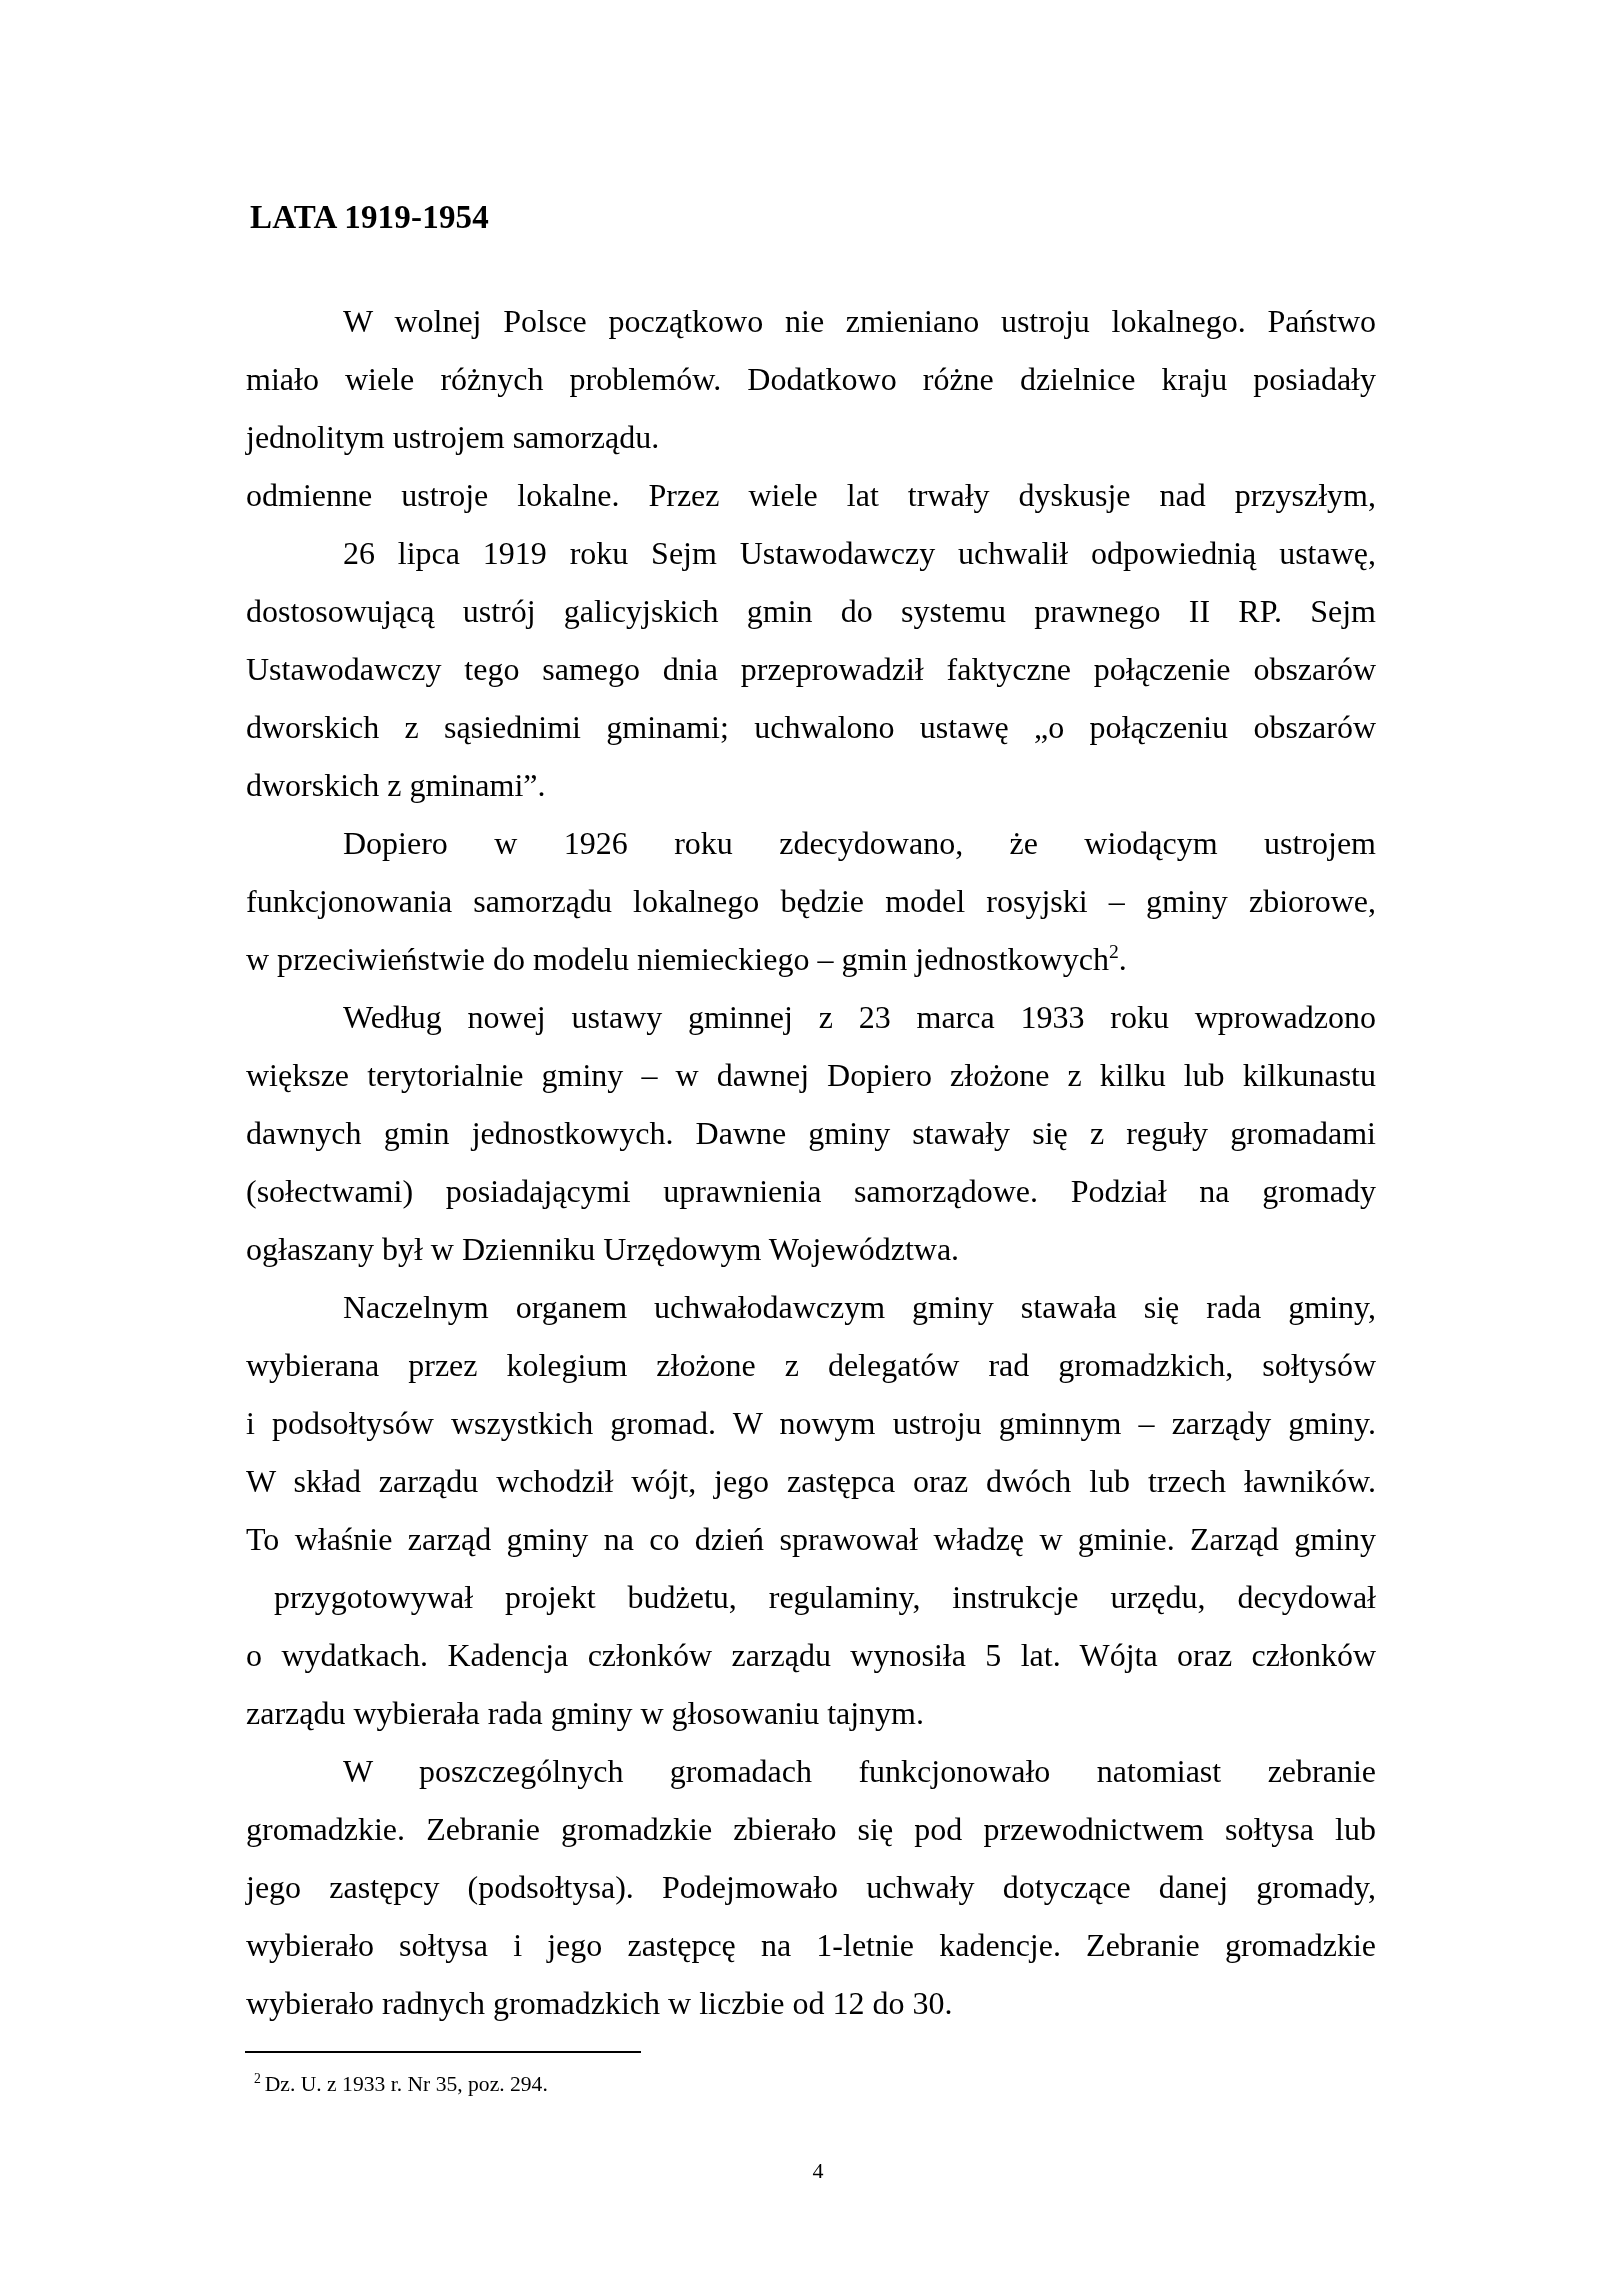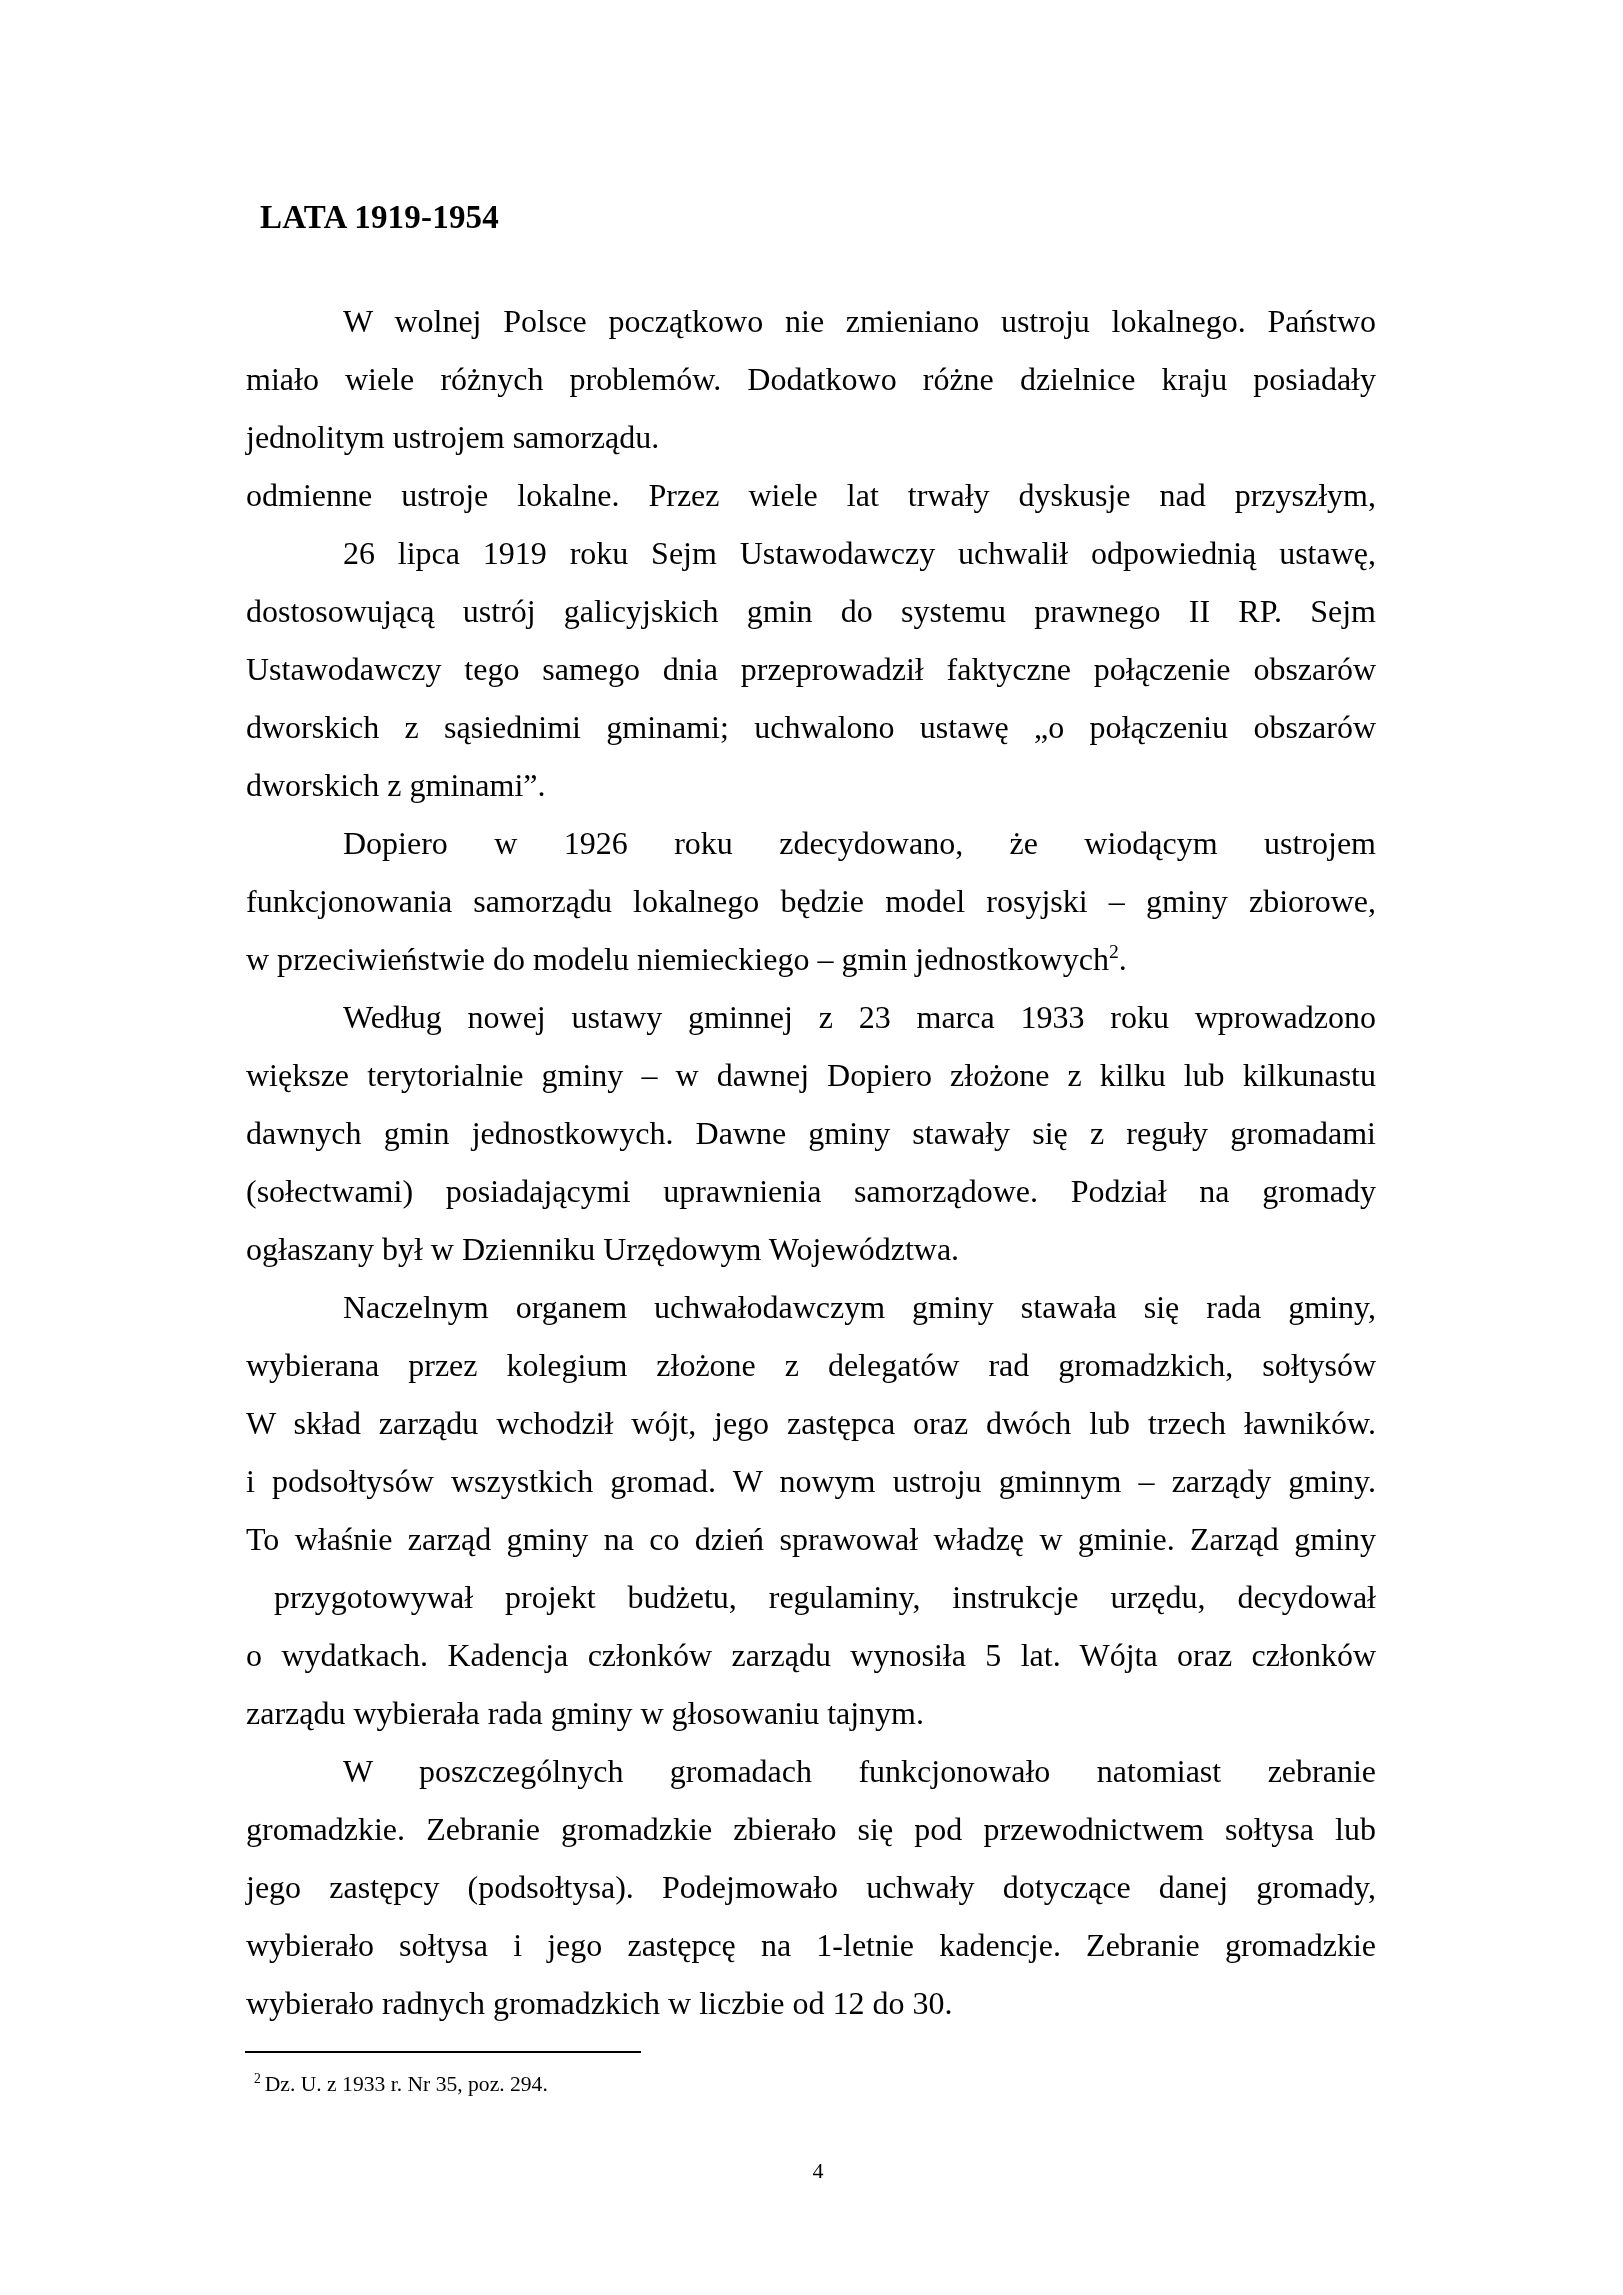--- a/index.html
+++ b/index.html
@@ -1,19 +1,19 @@
 <!DOCTYPE html>
 <html style="font-size:10.5px"><head>
 <meta charset="utf-8">
 <style>
   html, body { margin: 0; padding: 0; background: #ffffff; }
   body { width: 1623px; height: 2295px; position: relative; overflow: hidden; color: #000; }
   .page { position: absolute; left: 0; top: 0; width: 1623px; height: 2295px; background: #fff; }
   .title {
-    position: absolute; left: 260px; top: 194px;
+    position: absolute; left: 250px; top: 194px;
     font-family: "Liberation Serif", serif; font-weight: bold; font-size: 33px; line-height: 46px;
     margin: 0; letter-spacing: 0.2px;
   }
   .body-text {
     position: absolute; left: 246px; top: 292px; width: 1130px;
     font-family: "Liberation Serif", serif; font-size: 32px;
   }
   .line {
     display: block; height: 58px; line-height: 58px; white-space: nowrap;
     text-align: justify; text-align-last: justify; overflow: visible;
@@ -69,22 +69,22 @@
       <span class="line first" style="white-space: normal; word-spacing: 0px;"><span style="white-space: nowrap;">Według nowej ustawy gminnej z 23 marca 1933 roku wprowadzono</span></span>
       <span class="line" style="white-space: normal; word-spacing: 0px;"><span style="white-space: nowrap;">większe terytorialnie gminy – w dawnej Dopiero złożone z kilku lub kilkunastu</span></span>
       <span class="line" style="white-space: normal; word-spacing: 0px;"><span style="white-space: nowrap;">dawnych gmin jednostkowych. Dawne gminy stawały się z reguły gromadami</span></span>
       <span class="line" style="white-space: normal; word-spacing: 0px;"><span style="white-space: nowrap;">(sołectwami) posiadającymi uprawnienia samorządowe. Podział na gromady</span></span>
       <span class="line last">ogłaszany był w Dzienniku Urzędowym Województwa.</span>
     </div>
 
     <div class="paragraph">
       <span class="line first" style="white-space: normal; word-spacing: 0px;"><span style="white-space: nowrap;">Naczelnym organem uchwałodawczym gminy stawała się rada gminy,</span></span>
       <span class="line" style="white-space: normal; word-spacing: 0px;"><span style="white-space: nowrap;">wybierana przez kolegium złożone z delegatów rad gromadzkich, sołtysów</span></span>
+      <span class="line" style="white-space: normal; word-spacing: 0px;"><span style="white-space: nowrap;">i podsołtysów wszystkich gromad. W nowym ustroju gminnym – zarządy gminy.</span></span>
       <span class="line" style="white-space: normal; word-spacing: 0px;"><span style="white-space: nowrap;">W skład zarządu wchodził wójt, jego zastępca oraz dwóch lub trzech ławników.</span></span>
-      <span class="line" style="white-space: normal; word-spacing: 0px;"><span style="white-space: nowrap;">i podsołtysów wszystkich gromad. W nowym ustroju gminnym – zarządy gminy.</span></span>
       <span class="line" style="white-space: normal; word-spacing: 0px;"><span style="white-space: nowrap;">To właśnie zarząd gminy na co dzień sprawował władzę w gminie. Zarząd gminy</span></span>
       <span class="line" style="white-space: normal; word-spacing: 0px; margin-left: 28px;"><span style="white-space: nowrap;">przygotowywał projekt budżetu, regulaminy, instrukcje urzędu, decydował</span></span>
       <span class="line" style="white-space: normal; word-spacing: 0px;"><span style="white-space: nowrap;">o wydatkach. Kadencja członków zarządu wynosiła 5 lat. Wójta oraz członków</span></span>
       <span class="line last">zarządu wybierała rada gminy w głosowaniu tajnym.</span>
     </div>
 
     <div class="paragraph">
       <span class="line first" style="white-space: normal; word-spacing: 0px;"><span style="white-space: nowrap;">W poszczególnych gromadach funkcjonowało natomiast zebranie</span></span>
       <span class="line" style="white-space: normal; word-spacing: 0px;"><span style="white-space: nowrap;">gromadzkie. Zebranie gromadzkie zbierało się pod przewodnictwem sołtysa lub</span></span>
       <span class="line" style="white-space: normal; word-spacing: 0px;"><span style="white-space: nowrap;">jego zastępcy (podsołtysa). Podejmowało uchwały dotyczące danej gromady,</span></span>

